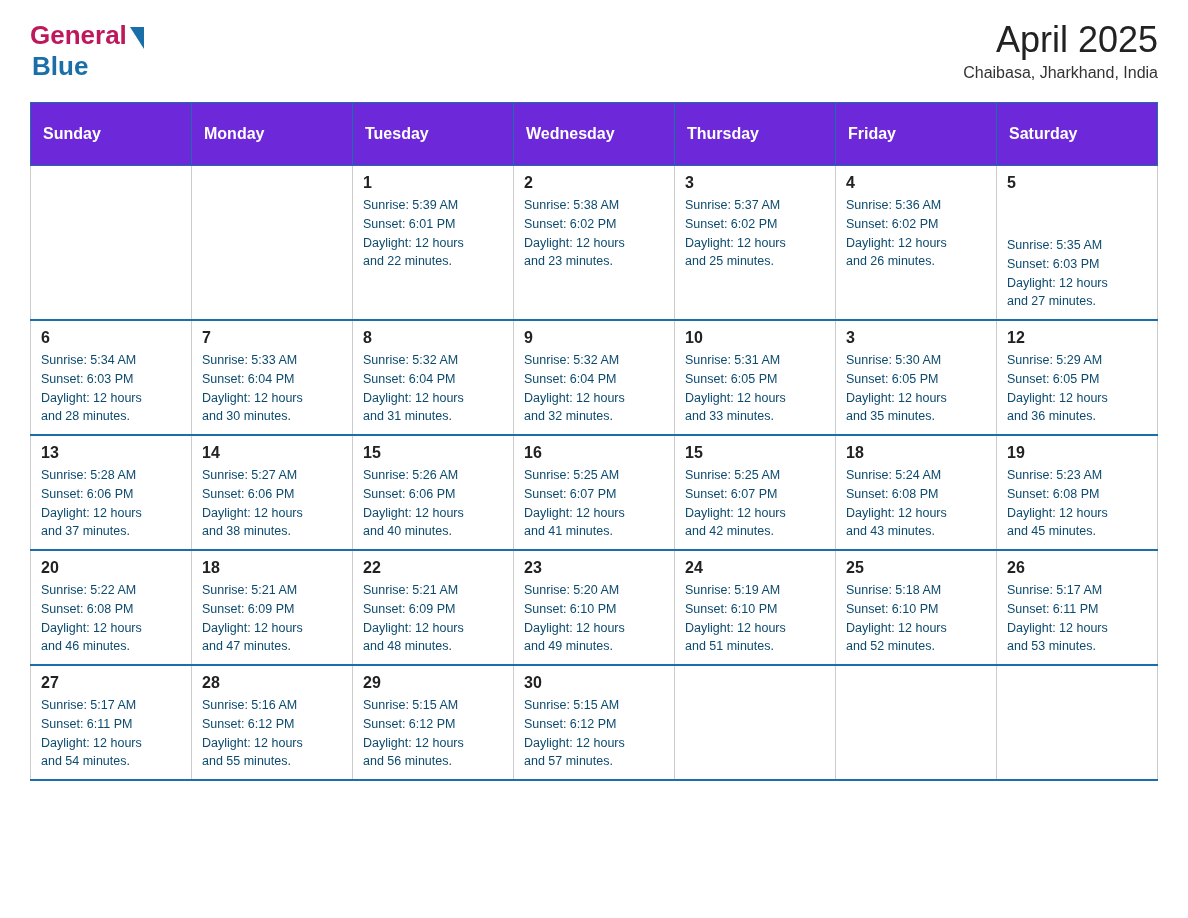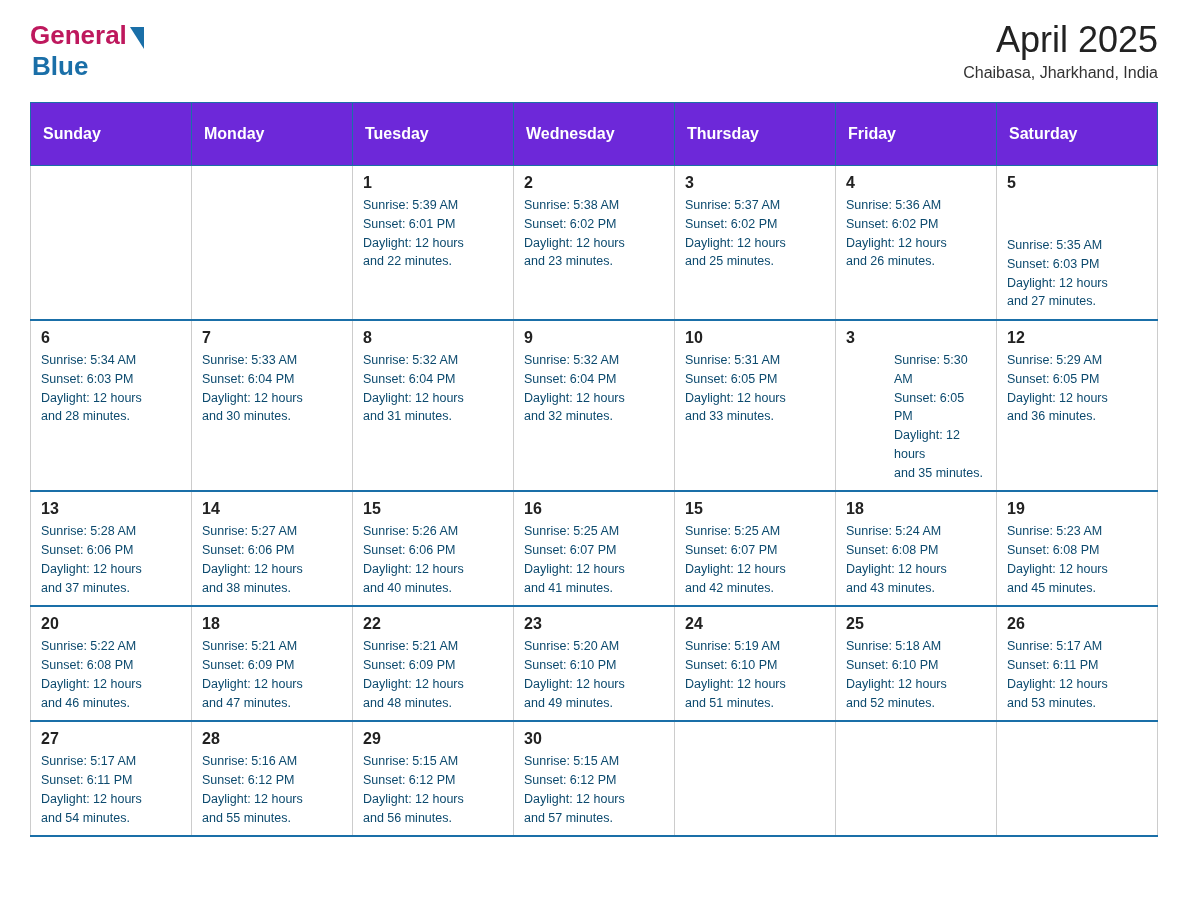--- a/index.html
+++ b/index.html
@@ -199,21 +199,21 @@
         </td>
         <td>
           <div class="day-number">10</div>
           <div class="day-info" style="white-space: pre-line;">Sunrise: 5:31 AM
 Sunset: 6:05 PM
 Daylight: 12 hours
 and 33 minutes.</div>
         </td>
         <td>
           <div class="day-number">3</div>
-          <div class="day-info" style="white-space: pre-line; margin-left: 48px;">Sunrise: 5:30 AM
+          <div class="day-info" style="white-space: pre-line;">Sunrise: 5:30 AM
 Sunset: 6:05 PM
 Daylight: 12 hours
 and 35 minutes.</div>
         </td>
         <td>
           <div class="day-number">12</div>
           <div class="day-info" style="white-space: pre-line;">Sunrise: 5:29 AM
 Sunset: 6:05 PM
 Daylight: 12 hours
 and 36 minutes.</div>

